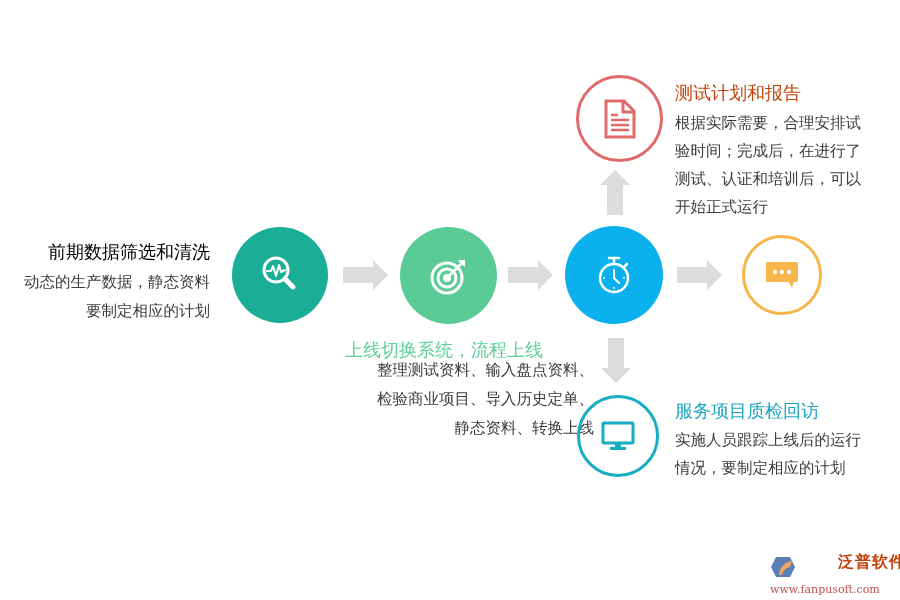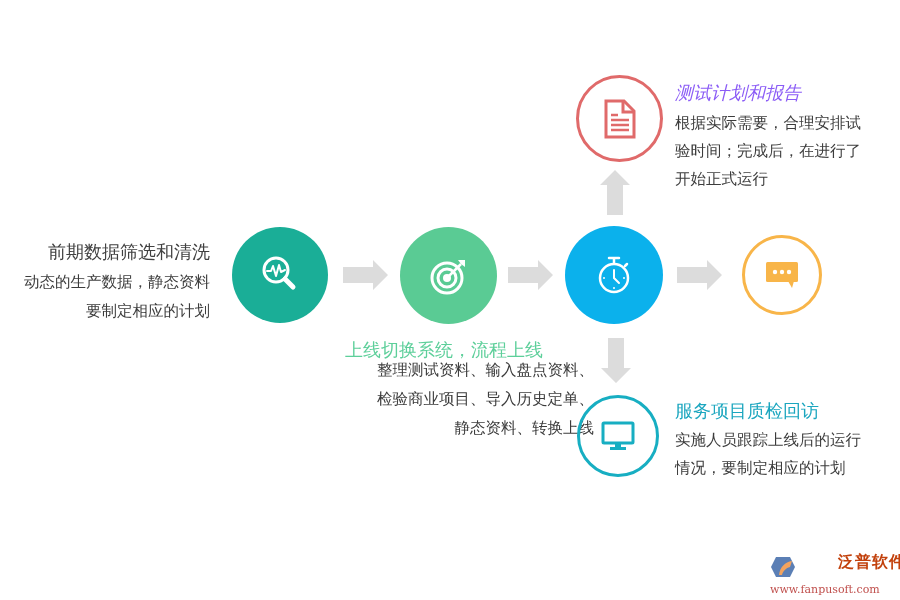--- a/index.html
+++ b/index.html
@@ -17,21 +17,21 @@
   .body-text.tight { line-height: 28px; }
   .line { display: block; }
   .arrow { position: absolute; }
   .logo-name { font-size: 16px; font-weight: bold; color: #c2410c; letter-spacing: 1px; white-space: nowrap; margin-left: 40px; }
   .logo-url { font-family: "DejaVu Serif", "Liberation Serif", serif; font-size: 11px; color: #c0504d; white-space: nowrap; text-align: right; }
 </style>
 </head>
 <body>
 
 <div class="abs" style="right:690px; top:241px; text-align:right;">
-  <div class="title" style="color:#404040;">前期数据筛选和清洗</div>
+  <div class="title" style="color:#000000;">前期数据筛选和清洗</div>
 </div>
 <div class="abs body-text" style="right:690px; top:268px; text-align:right;">
   <span class="line">动态的生产数据，静态资料</span>
   <span class="line">要制定相应的计划</span>
 </div>
 
 <div class="circle" style="left:232px; top:227px; width:96px; height:96px; background:#1aae97;">
   <svg width="48" height="48" viewBox="0 0 48 48">
     <circle cx="20" cy="19" r="12" fill="none" stroke="#fff" stroke-width="3"></circle>
     <polyline points="11,20 15,20 17,15 20,25 23,14 25,21 29,19" fill="none" stroke="#fff" stroke-width="2" stroke-linejoin="round" stroke-linecap="round"></polyline>
@@ -102,25 +102,26 @@
     <path d="M3,2 H21 L31,12 V38 H3 Z" fill="none" stroke="#e06a6a" stroke-width="3" stroke-linejoin="miter"></path>
     <path d="M20,2 V13 H31" fill="none" stroke="#e06a6a" stroke-width="3"></path>
     <line x1="8" y1="16" x2="15" y2="16" stroke="#e06a6a" stroke-width="2.5"></line>
     <line x1="8" y1="21" x2="26" y2="21" stroke="#e06a6a" stroke-width="2.5"></line>
     <line x1="8" y1="26" x2="26" y2="26" stroke="#e06a6a" stroke-width="2.5"></line>
     <line x1="8" y1="31" x2="26" y2="31" stroke="#e06a6a" stroke-width="2.5"></line>
   </svg>
 </div>
 
 <div class="abs" style="left:675px; top:82px;">
-  <div class="title" style="color:#8b5cf6;font-style:italic;">测试计划和报告</div>
+  <div class="title" style="color:#c2410c;">测试计划和报告</div>
 </div>
 <div class="abs body-text tight" style="left:675px; top:109px;">
   <span class="line">根据实际需要，合理安排试</span>
   <span class="line">验时间；完成后，在进行了</span>
+  <span class="line">测试、认证和培训后，可以</span>
   <span class="line">开始正式运行</span>
 </div>
 
 <svg class="arrow" style="left:601px; top:338px;" width="30" height="45" viewBox="0 0 30 45">
   <polygon points="7,0 23,0 23,30 30,30 15,45 0,30 7,30" fill="#dcdcdc"></polygon>
 </svg>
 
 <div class="circle" style="left:577px; top:395px; width:82px; height:82px; border:3px solid #17aec2;">
   <svg width="36" height="32" viewBox="0 0 36 32">
     <rect x="3" y="3" width="30" height="20" rx="1" fill="none" stroke="#17aec2" stroke-width="3"></rect>

